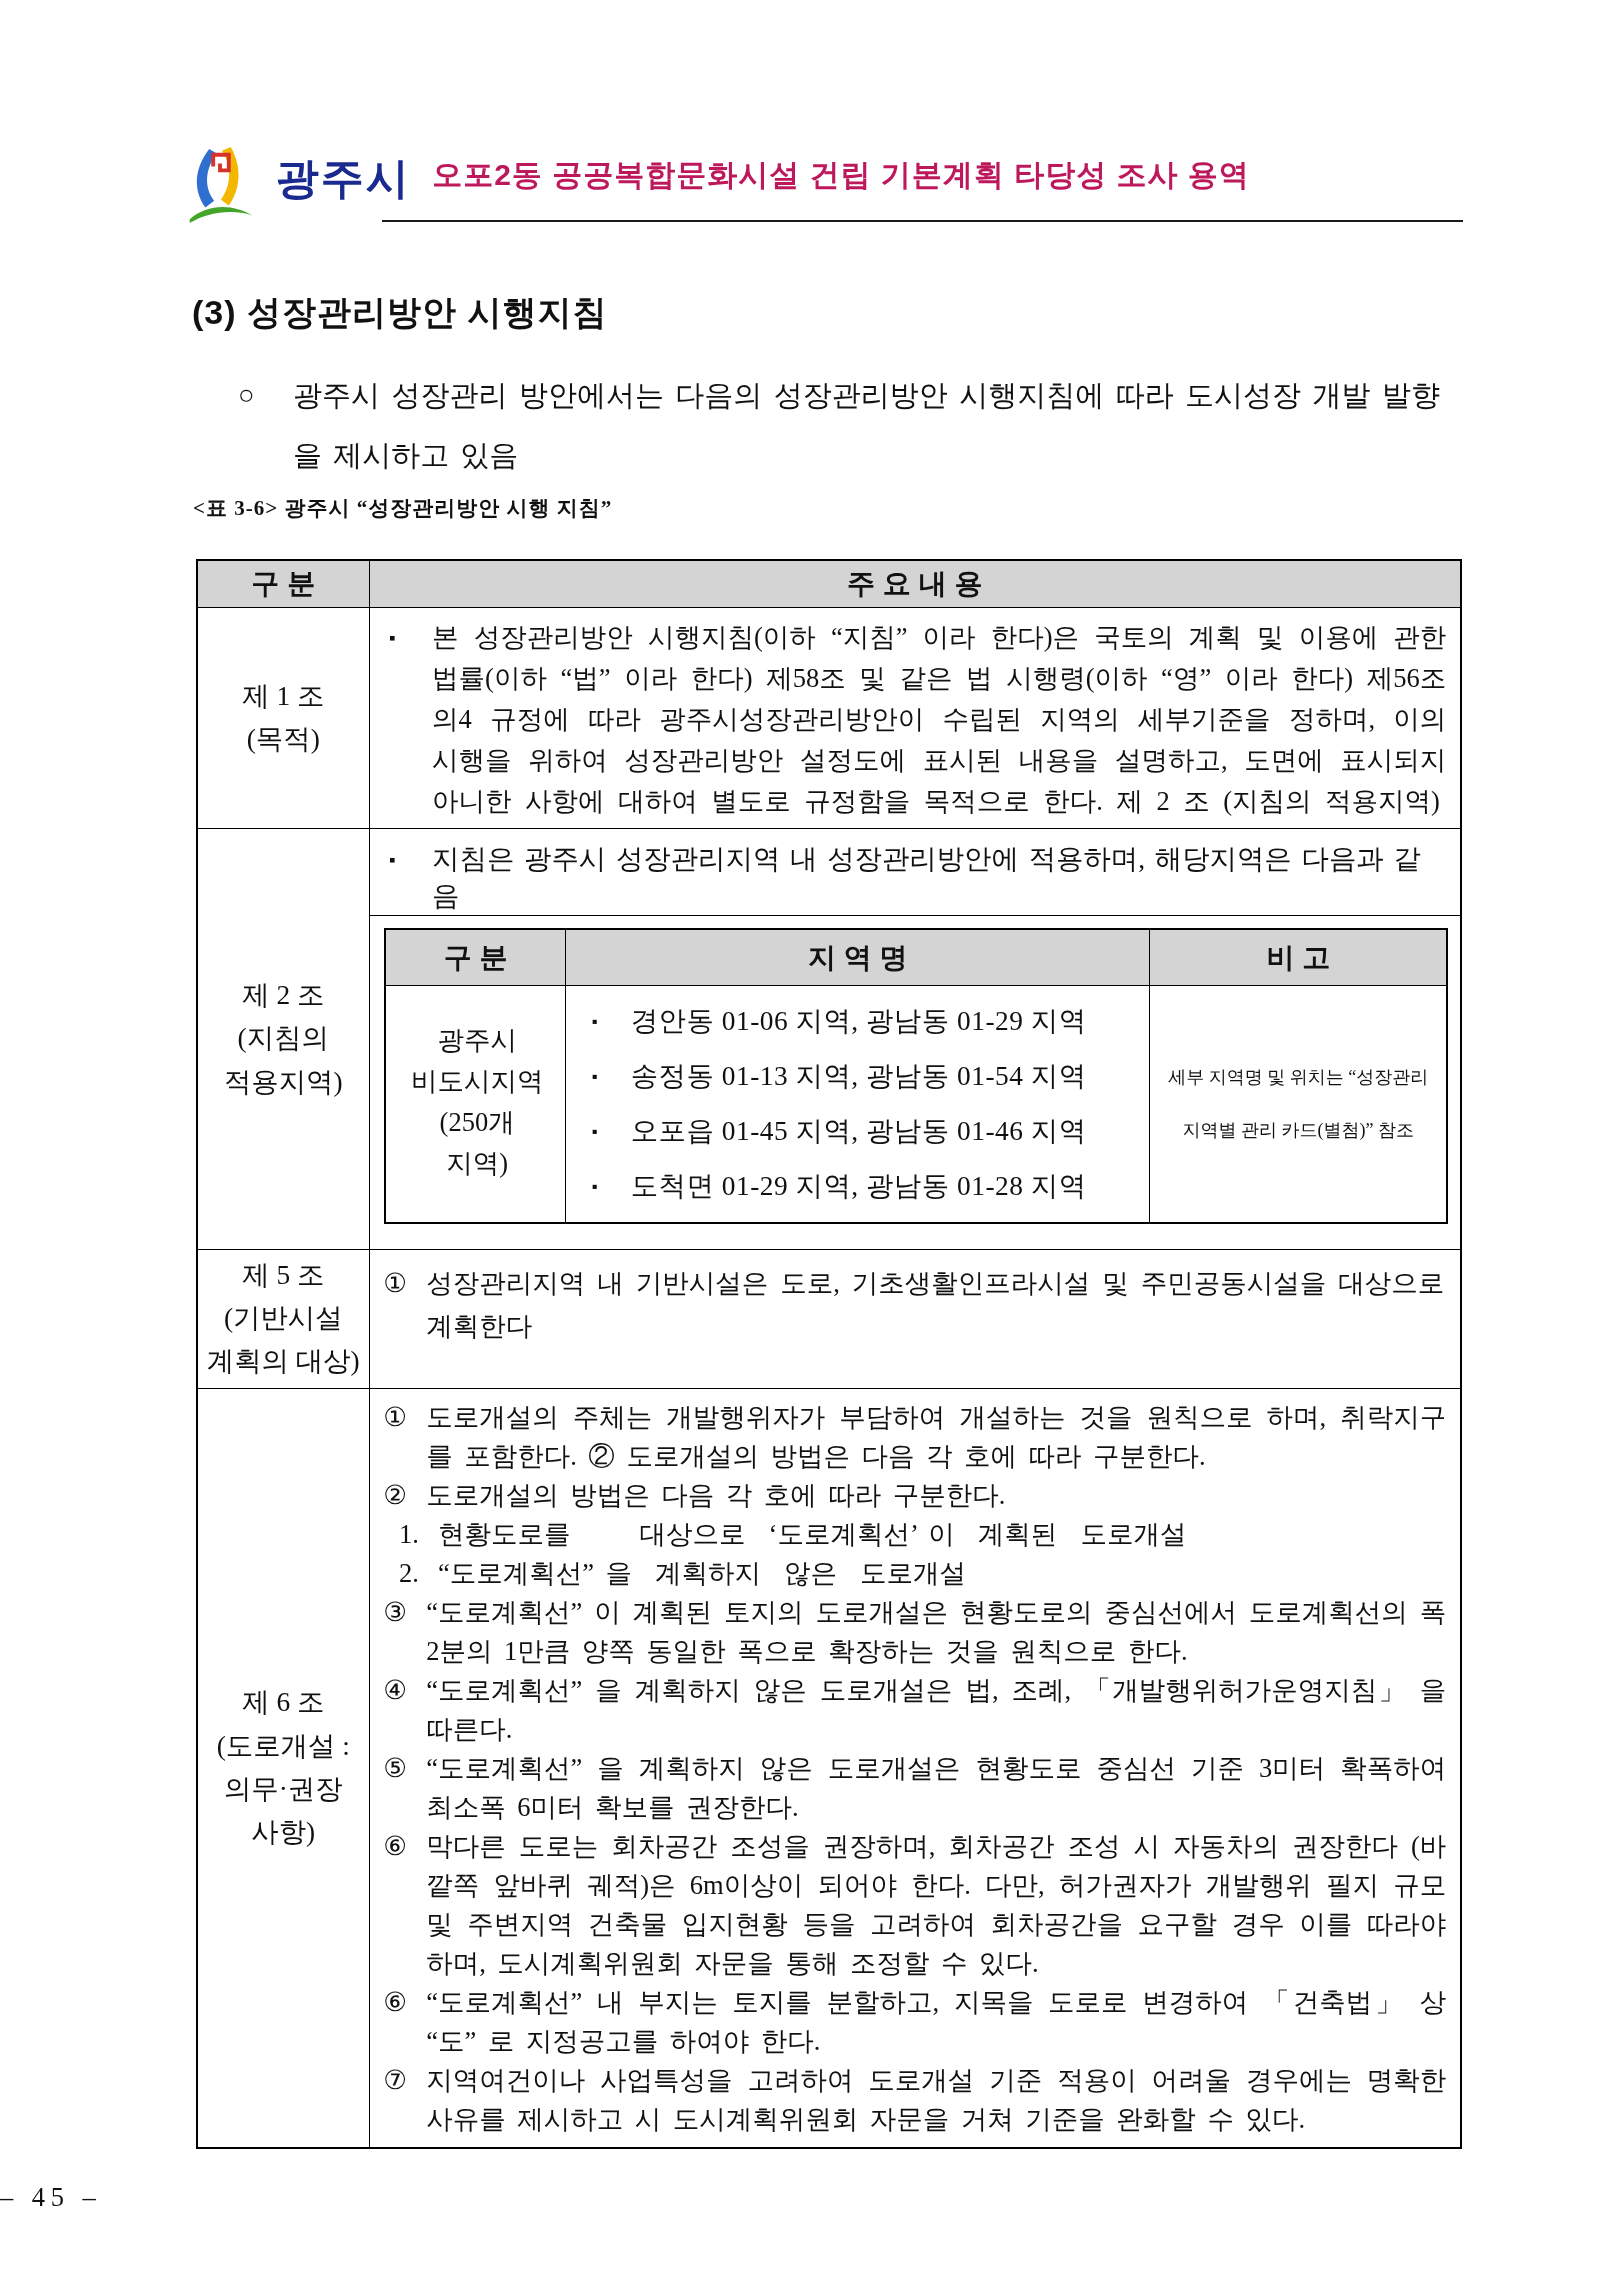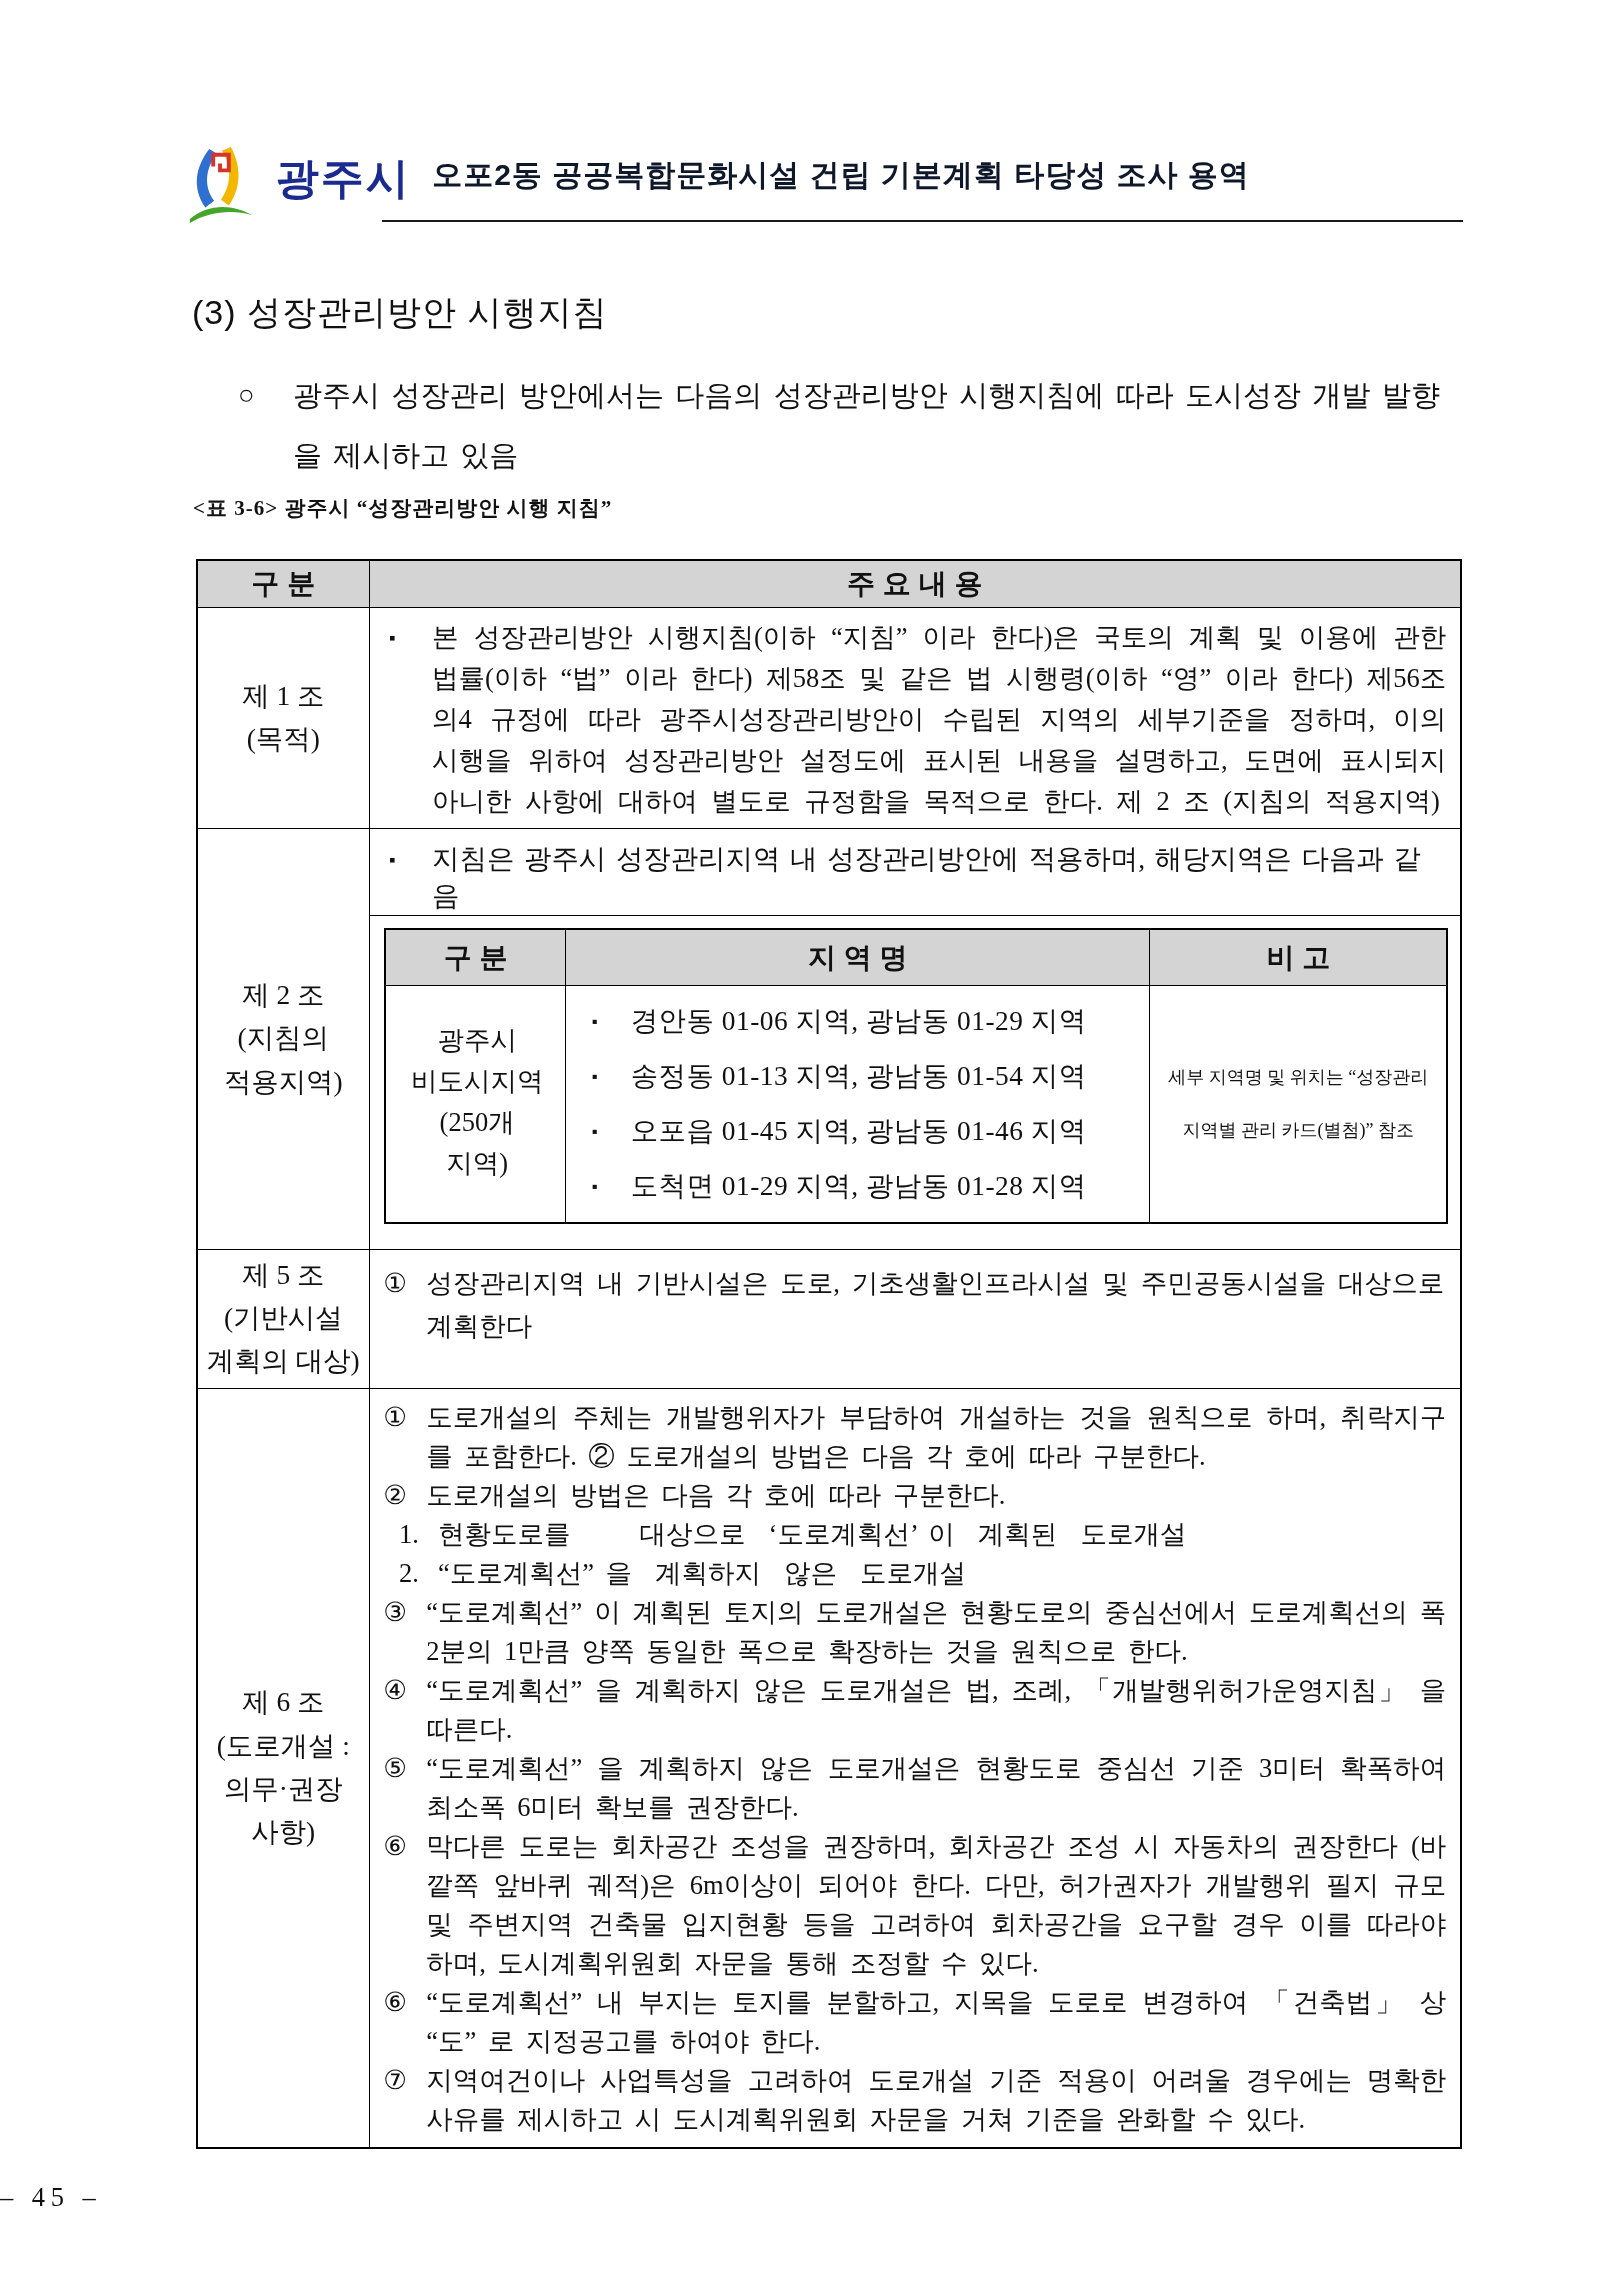--- a/index.html
+++ b/index.html
@@ -21,32 +21,32 @@
   }
   .logo-mark { width:82px; height:86px; flex:0 0 auto; }
   .logo-text {
     font-family:"Liberation Sans", sans-serif;
     font-weight:bold; font-size:43px; letter-spacing:2px;
     color:#1b2a8e; padding-bottom:13.7px;
   }
   .doc-title {
     font-family:"Liberation Sans", sans-serif;
     font-weight:bold; font-size:30px; letter-spacing:1px;
-    color:#0f172a; padding:0 0 21.6px 7.8px;
+    color:#be185d; padding:0 0 21.6px 7.8px;
   }
   .header-rule {
     position:absolute; top:220px; left:382px;
     width:1081px; height:2px; background:#1a1a1a;
   }
 
   
   .section-heading {
     position:absolute; top:290px; left:192px;
     font-family:"Liberation Sans", sans-serif;
-    font-weight:normal; font-size:34px; letter-spacing:1px;
+    font-weight:bold; font-size:34px; letter-spacing:1px;
   }
   .intro {
     position:absolute; top:365px; left:238px; width:1202px;
     display:flex; align-items:flex-start;
     font-size:29px; line-height:60px;
   }
   .intro-marker { flex:0 0 55px; font-size:27.4px; line-height:60px; }
   .intro-text { flex:1; text-align:justify; word-spacing:3.9px; }
 
   .table-caption {

